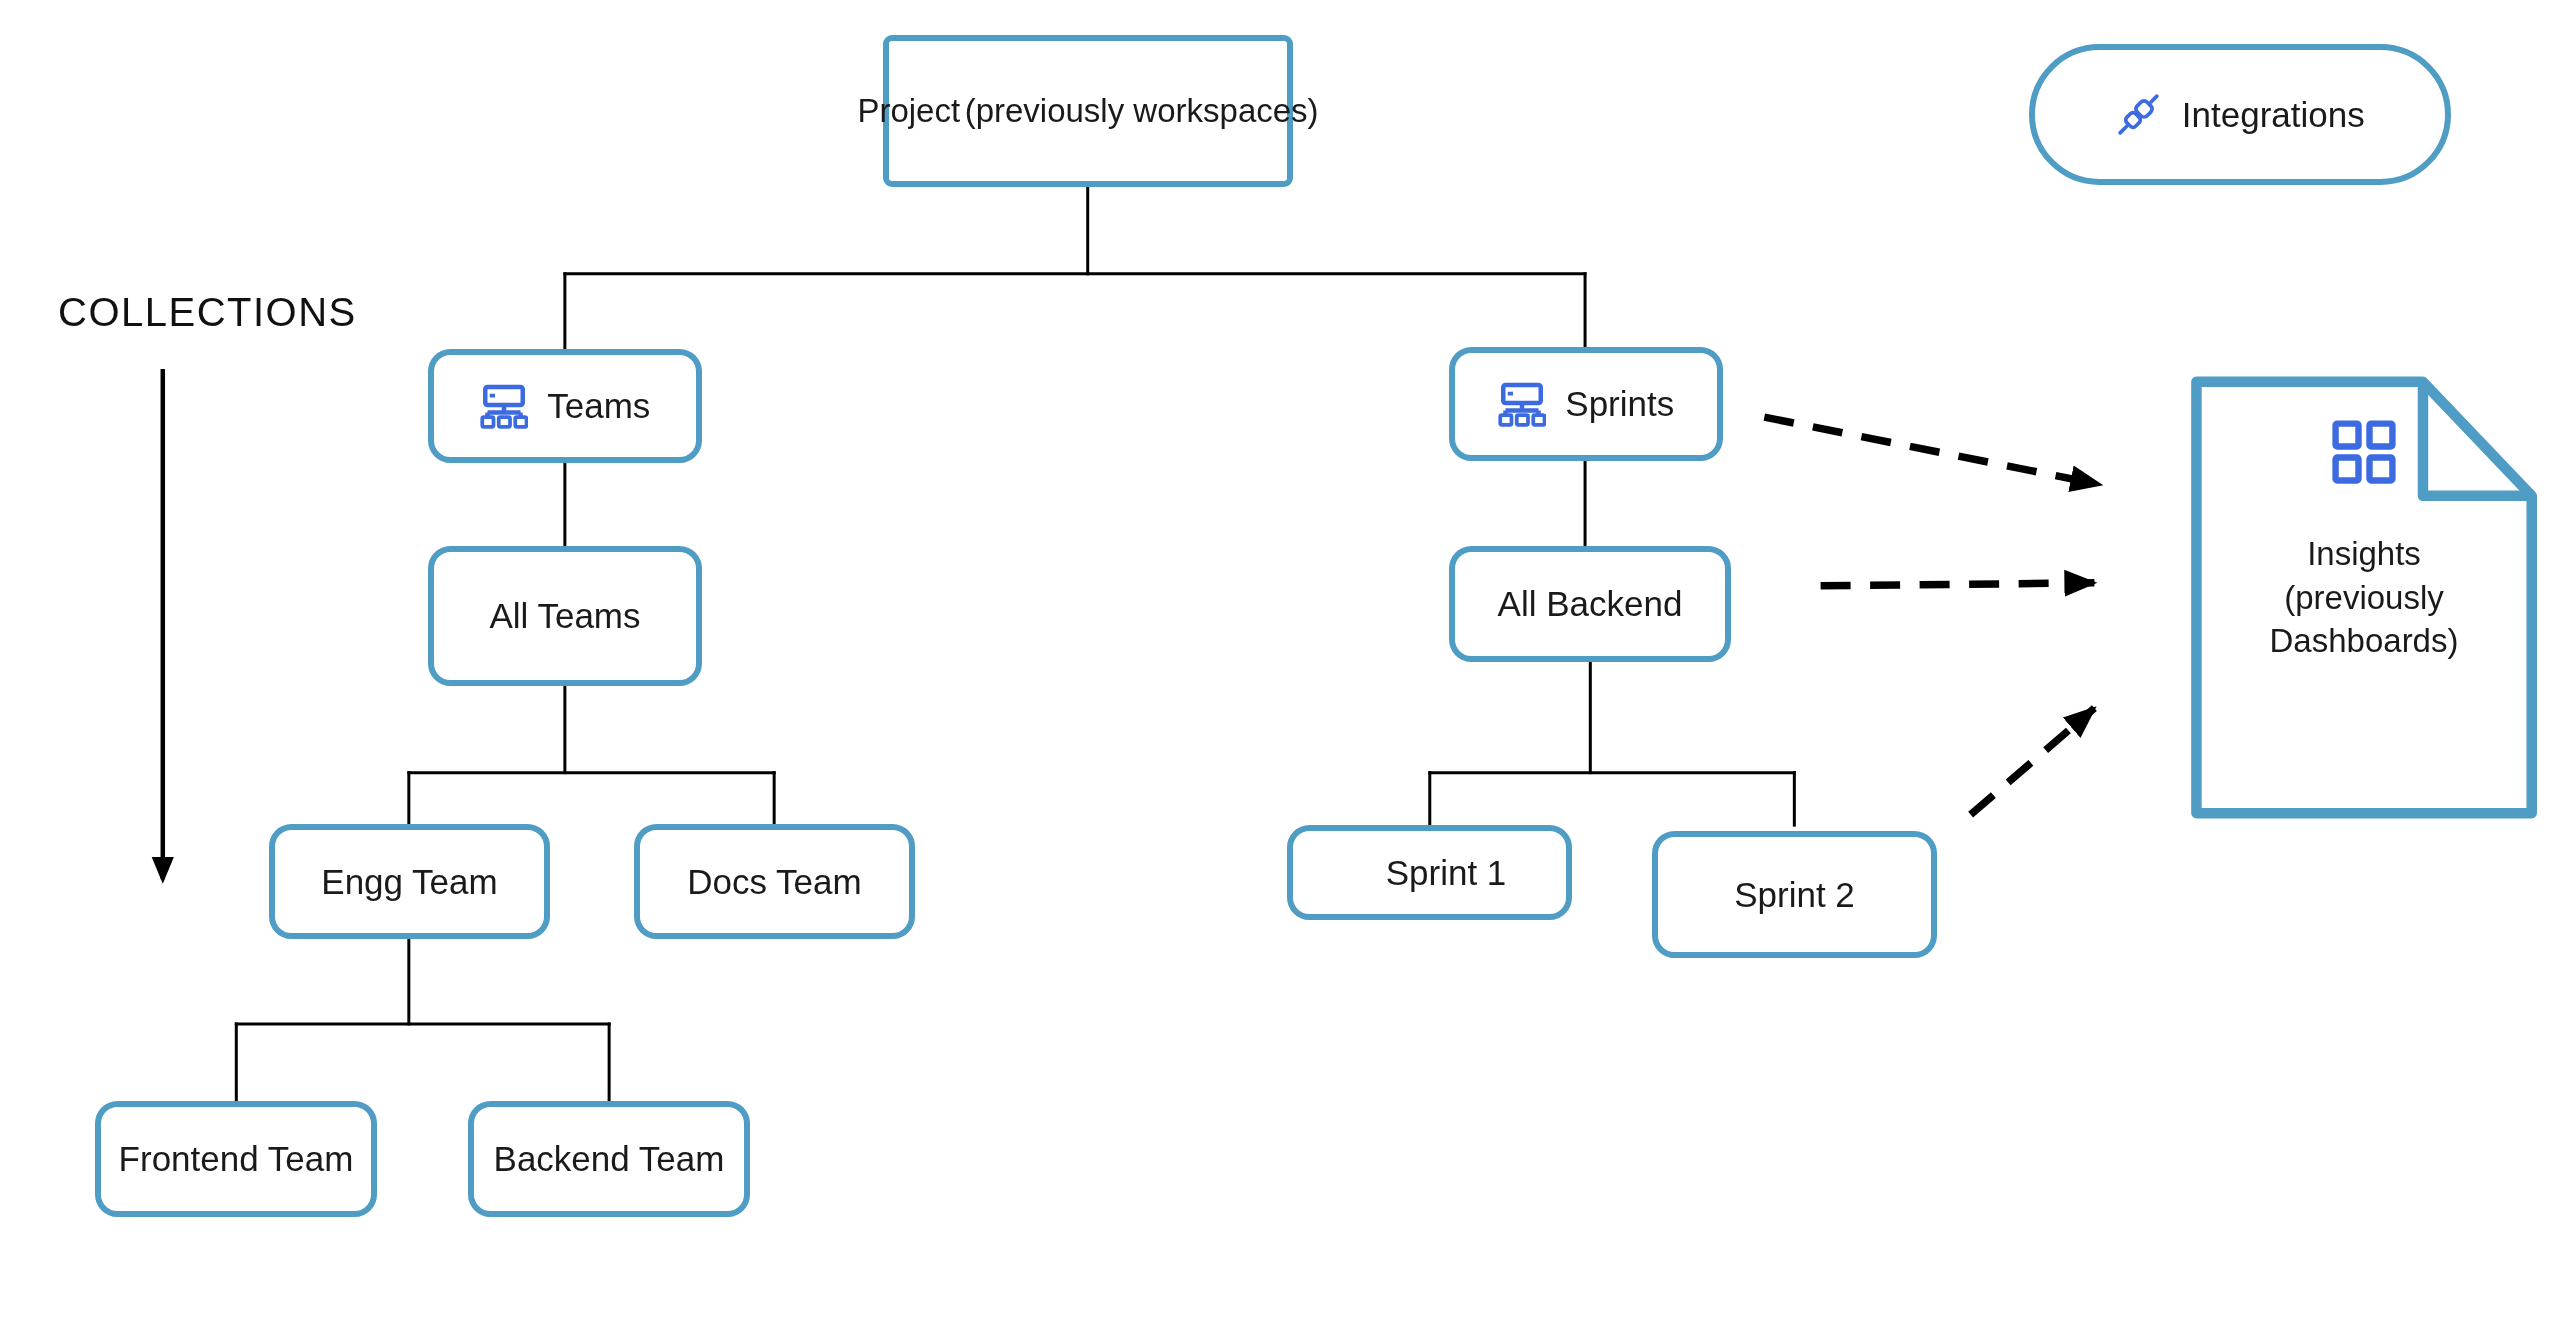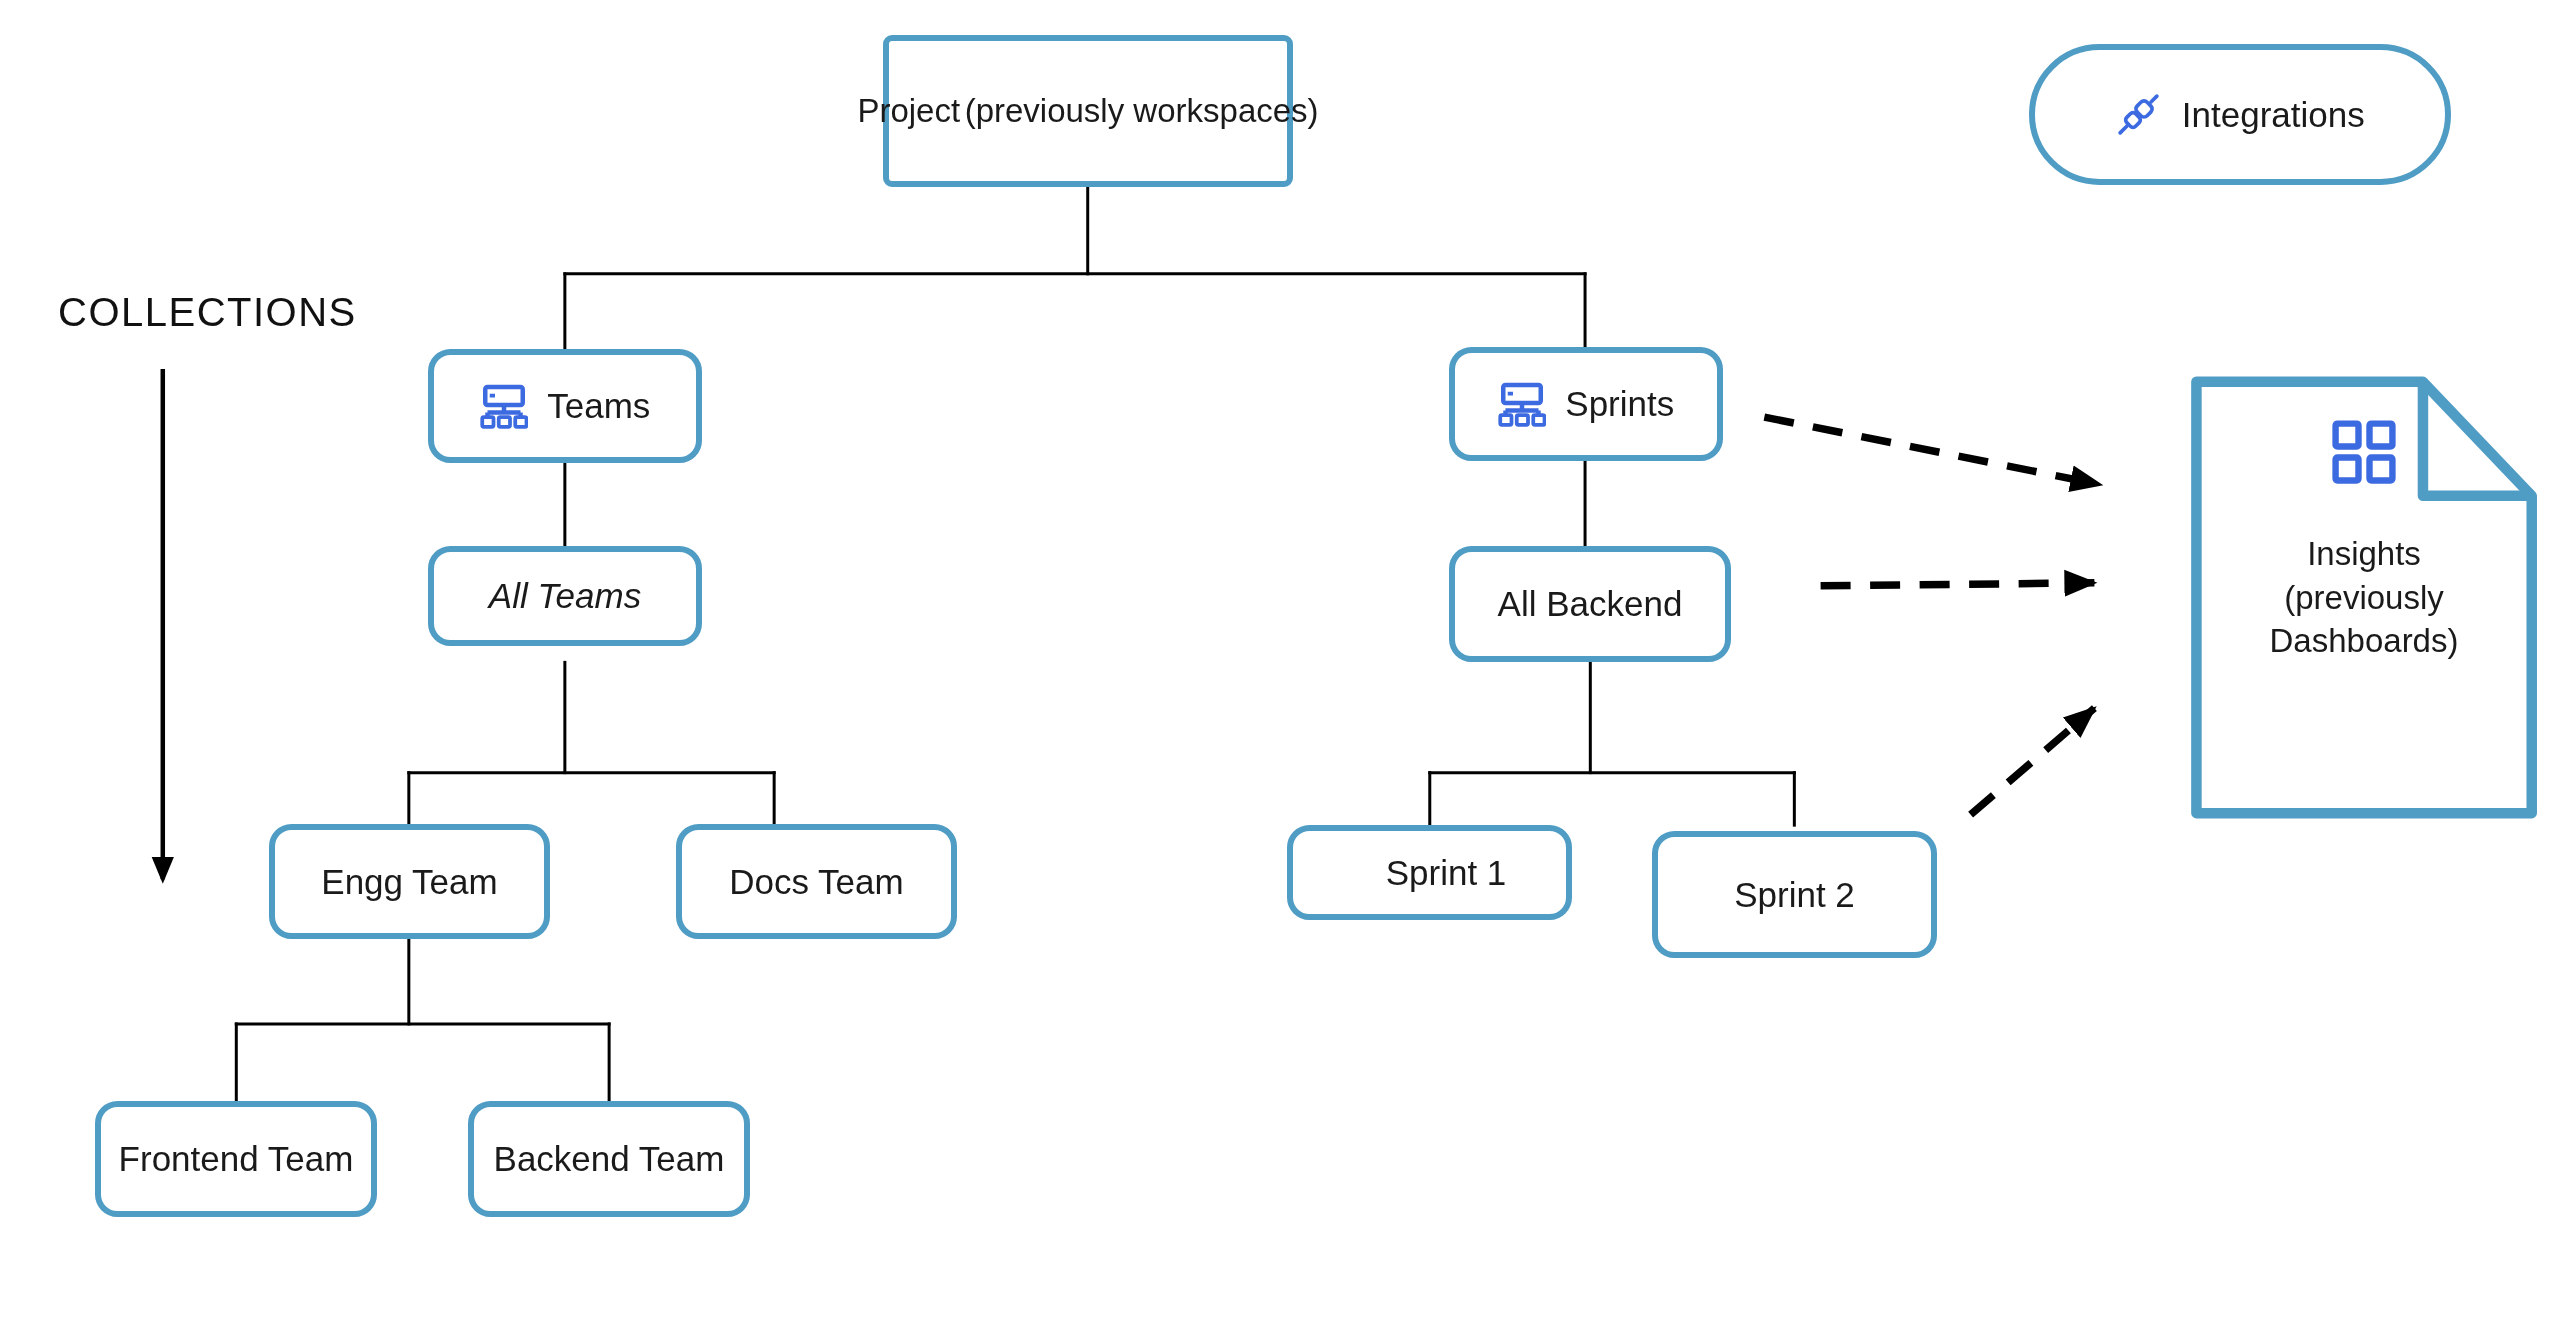--- a/index.html
+++ b/index.html
@@ -22,24 +22,24 @@
     font-size:35px;color:var(--text);
     gap:19.5px;
     z-index:2;
   }
   .node .lbl{white-space:nowrap;}
 
   .n-project{left:883px;top:35px;width:410px;height:152px;flex-direction:row;gap:4.5px;font-size:33px;line-height:1.42;border-radius:9px;}
   .n-integrations{left:2029px;top:44px;width:422px;height:141px;border-radius:71px;}
   .n-teams{left:428px;top:349px;width:274px;height:114px;}
   .n-sprints{left:1449px;top:347px;width:274px;height:114px;}
-  .n-allteams{left:428px;top:546px;width:274px;height:100px;font-style:italic;}
+  .n-allteams{left:428px;top:546px;width:274px;height:140px;}
   .n-allsprints{left:1449px;top:546px;width:282px;height:116px;}
   .n-engg{left:269px;top:824px;width:281px;height:115px;}
-  .n-docs{left:634px;top:824px;width:281px;height:115px;margin-left:42px;}
+  .n-docs{left:634px;top:824px;width:281px;height:115px;}
   .n-sprint1{left:1287px;top:825px;width:285px;height:95px;padding-left:33px;}
   .n-sprint2{left:1652px;top:808px;width:285px;height:127px;margin-top:23px;}
   .n-frontend{left:95px;top:1101px;width:282px;height:116px;}
   .n-backend{left:468px;top:1101px;width:282px;height:116px;}
 
   .collections-label{
     position:absolute;left:58px;top:290px;
     font-size:40px;letter-spacing:1.5px;color:#111;
     z-index:2;white-space:nowrap;
   }

